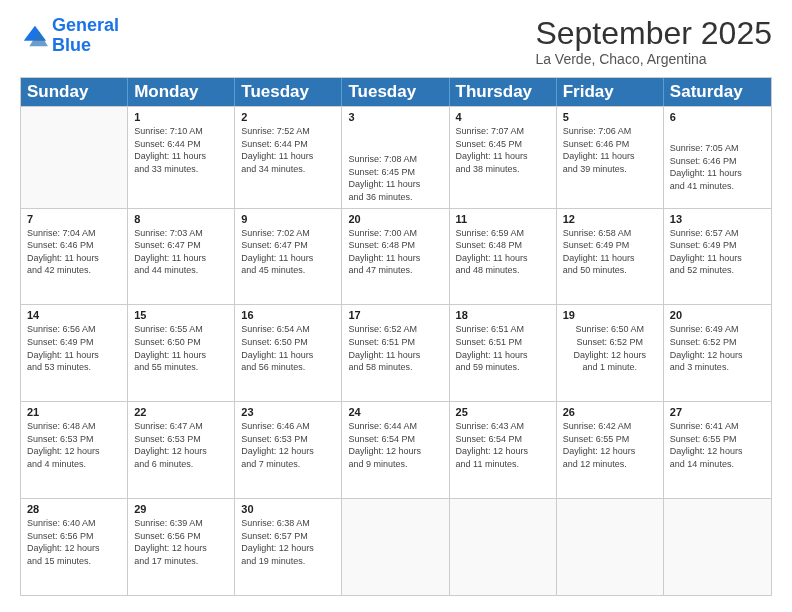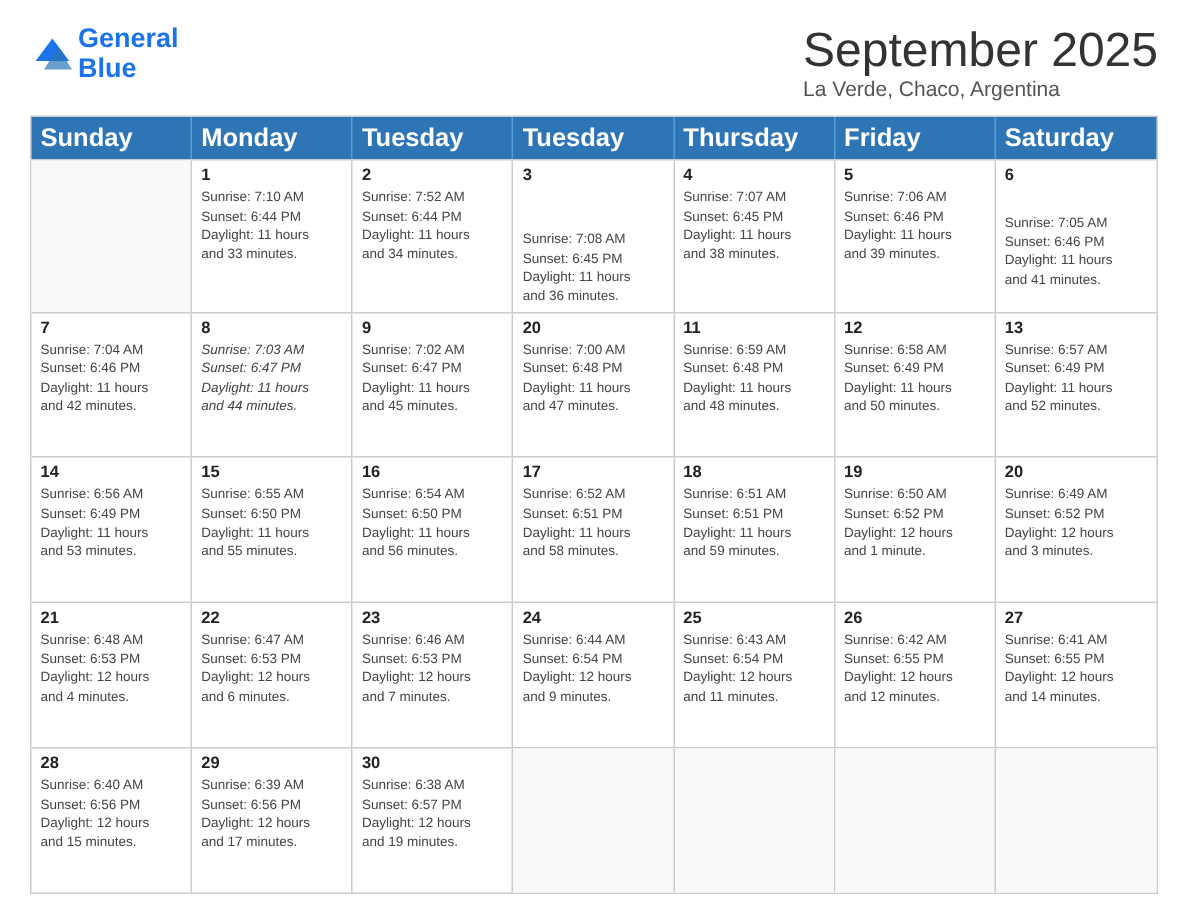--- a/index.html
+++ b/index.html
@@ -185,21 +185,21 @@
         <div class="cal-row">
           <div class="cal-cell">
             <div class="day-num">7</div>
             <div class="day-info" style="white-space: pre-line;">Sunrise: 7:04 AM
 Sunset: 6:46 PM
 Daylight: 11 hours
 and 42 minutes.</div>
           </div>
           <div class="cal-cell">
             <div class="day-num">8</div>
-            <div class="day-info" style="white-space: pre-line; font-style: italic;">Sunrise: 7:03 AM
+            <div class="day-info" style="white-space: pre-line;">Sunrise: 7:03 AM
 Sunset: 6:47 PM
 Daylight: 11 hours
 and 44 minutes.</div>
           </div>
           <div class="cal-cell">
             <div class="day-num">9</div>
             <div class="day-info" style="white-space: pre-line;">Sunrise: 7:02 AM
 Sunset: 6:47 PM
 Daylight: 11 hours
 and 45 minutes.</div>
@@ -264,21 +264,21 @@
           </div>
           <div class="cal-cell">
             <div class="day-num">18</div>
             <div class="day-info" style="white-space: pre-line;">Sunrise: 6:51 AM
 Sunset: 6:51 PM
 Daylight: 11 hours
 and 59 minutes.</div>
           </div>
           <div class="cal-cell">
             <div class="day-num">19</div>
-            <div class="day-info" style="white-space: pre-line;">Sunrise: 6:50 AM
+            <div class="day-info" style="white-space: pre-line; text-align: center;">Sunrise: 6:50 AM
 Sunset: 6:52 PM
 Daylight: 12 hours
 and 1 minute.</div>
           </div>
           <div class="cal-cell">
             <div class="day-num">20</div>
             <div class="day-info" style="white-space: pre-line;">Sunrise: 6:49 AM
 Sunset: 6:52 PM
 Daylight: 12 hours
 and 3 minutes.</div>

